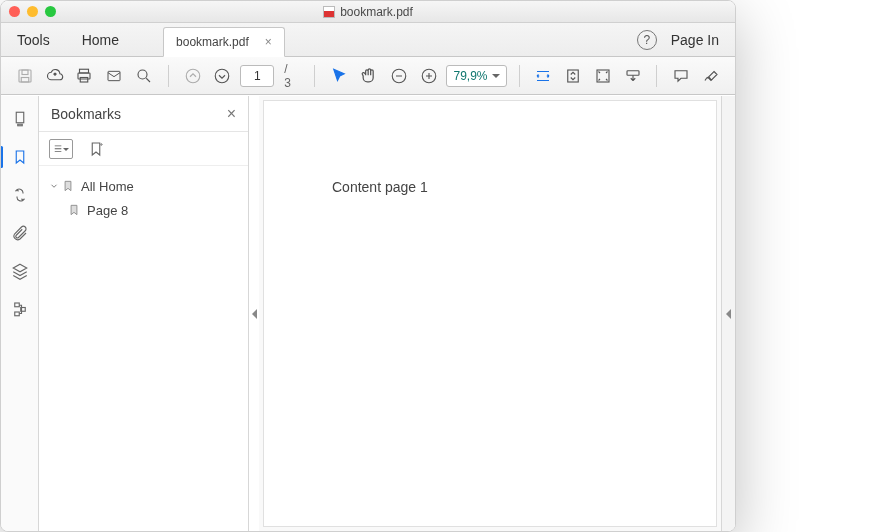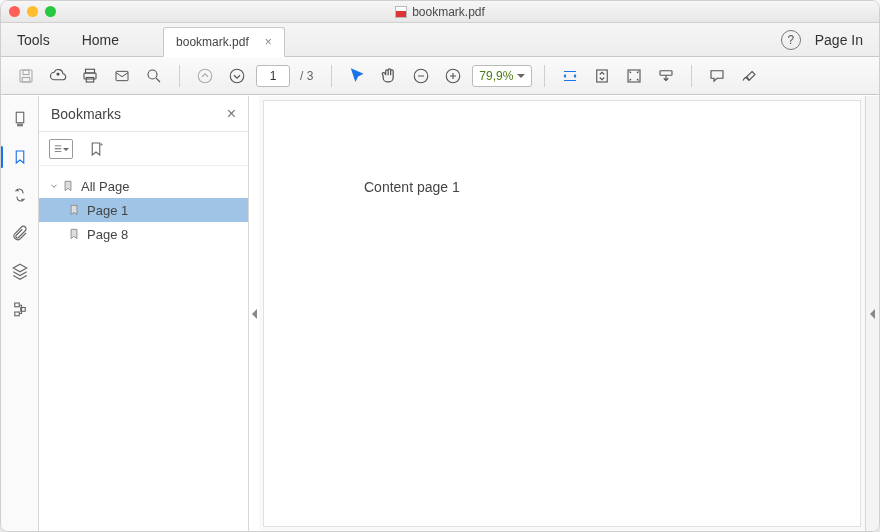--- a/index.html
+++ b/index.html
@@ -1,17 +1,17 @@
 <!DOCTYPE html>
 <html><head>
 <meta charset="utf-8">
 <style>
   * { box-sizing: border-box; margin: 0; padding: 0; font-family: -apple-system, "Helvetica Neue", Arial, sans-serif; }
   body { background: #fff; }
-  .window { width: 880px; height: 532px; border-radius: 8px; box-shadow: 0 18px 60px rgba(0,0,0,0.25); background: #fff; overflow: hidden; position: relative; border:1px solid #cfcfcf; }
+  .window { width: 736px; height: 532px; border-radius: 8px; box-shadow: 0 18px 60px rgba(0,0,0,0.25); background: #fff; overflow: hidden; position: relative; border:1px solid #cfcfcf; }
   
   .titlebar { height: 22px; background: linear-gradient(#f6f6f6,#e7e7e7); border-bottom:1px solid #d0d0d0; display:flex; align-items:center; padding:0 8px; position:relative; }
   .traffic { display:flex; gap:7px; }
   .traffic .dot { width:11px; height:11px; border-radius:50%; }
   .red{background:#ff5f57;} .yellow{background:#febc2e;} .green{background:#28c840;}
   .title-center { position:absolute; left:0; right:0; text-align:center; font-size:12px; color:#4a4a4a; display:flex; justify-content:center; align-items:center; gap:5px; pointer-events:none;}
   .title-center .pdf-badge{width:12px;height:12px;background:#fff;border:1px solid #bbb;position:relative;}
   .title-center .pdf-badge::after{content:"";position:absolute;bottom:0;left:0;right:0;height:6px;background:#d33;}
   
   .toprow { height:34px; background:linear-gradient(#f5f5f5,#ededed); border-bottom:1px solid #c7c7c7; display:flex; align-items:stretch; }
@@ -23,21 +23,21 @@
   .right-actions .help{ width:20px;height:20px;border:1.5px solid #777;border-radius:50%;display:flex;align-items:center;justify-content:center;font-size:12px;color:#555;cursor:pointer;}
   .signin{font-size:14px;color:#333;cursor:pointer;}
   
   .toolbar { height:38px; background:linear-gradient(#fafafa,#f0f0f0); border-bottom:1px solid #c7c7c7; display:flex; align-items:center; padding:0 12px; gap:6px;}
   .tb-icon{ width:26px;height:26px; display:flex;align-items:center;justify-content:center;cursor:pointer; color:#555;}
   .tb-icon svg{stroke:#555;stroke-width:1.5;fill:none;}
   .tb-icon.disabled{opacity:.45;cursor:default;}
   .tb-sep{width:1px;height:22px;background:#cfcfcf;margin:0 6px;}
   .page-input{width:34px;height:22px;border:1px solid #bbb;border-radius:3px;text-align:center;font-size:12px;background:#fff;color:#333;}
   .page-total{font-size:12px;color:#666;margin:0 6px 0 4px;}
-  .zoom-select{height:22px;border:1px solid #bbb;border-radius:3px;background:#fff;font-size:12px;padding:0 18px 0 6px;color:#4d7c0f;position:relative;display:flex;align-items:center;cursor:pointer;}
+  .zoom-select{height:22px;border:1px solid #bbb;border-radius:3px;background:#fff;font-size:12px;padding:0 18px 0 6px;color:#0f766e;position:relative;display:flex;align-items:center;cursor:pointer;}
   .zoom-select::after{content:"";position:absolute;right:6px;top:50%;margin-top:-2px;border-left:4px solid transparent;border-right:4px solid transparent;border-top:4px solid #666;}
   .blue svg{stroke:#1a73e8;}
   
   .main { position:absolute; top:95px; bottom:0; left:0; right:0; display:flex;justify-content:space-between; }
   .iconrail { width:38px; background:#fafafa; border-right:1px solid #d7d7d7; display:flex; flex-direction:column; align-items:center; padding-top:10px; gap:12px;}
   .rail-btn{ width:28px;height:26px;display:flex;align-items:center;justify-content:center;cursor:pointer;color:#666;}
   .rail-btn svg{stroke:#666;stroke-width:1.5;fill:none;}
   .rail-btn.active svg{stroke:#1a73e8;}
   .rail-btn.active{position:relative;}
   .rail-btn.active::before{content:"";position:absolute;left:-6px;top:2px;bottom:2px;width:3px;background:#1a73e8;border-radius:2px;}
@@ -57,21 +57,21 @@
   .tree-child{padding-left:28px;}
   .tree-row.selected{background:#9fc4e6;}
   
   .docwrap{flex:1;position:relative;background:#f9f9f9;display:flex;}
   .collapse-handle{width:10px;display:flex;align-items:center;justify-content:center;cursor:pointer;}
   .collapse-handle .tri{width:0;height:0;border-top:5px solid transparent;border-bottom:5px solid transparent;}
   .collapse-handle.left .tri{border-right:5px solid #888;}
   .collapse-handle.right{position:absolute;right:0;top:0;bottom:0;width:14px;border-left:1px solid #d7d7d7;background:#f4f4f4;display:flex;align-items:center;justify-content:center;}
   .collapse-handle.right .tri{border-right:5px solid #888;}
   .page-surface{flex:1;background:#fff;margin:4px 18px 4px 4px;border:1px solid #e0e0e0;padding:78px 0 0 68px;}
-  .page-surface .content{font-size:14px;color:#444;margin-left:32px;}
+  .page-surface .content{font-size:14px;color:#444;}
   
   svg{display:block;}
 </style>
 </head>
 <body>
 
 <div class="window">
 
   <div class="titlebar">
     <div class="traffic">
@@ -273,31 +273,23 @@
           <span class="caret">
             <svg width="10" height="10" viewBox="0 0 24 24" stroke="#666" stroke-width="2" fill="none">
                 <path d="M6 9l6 6 6-6"></path>
               </svg>
           </span>
           <span class="bkicon">
             <svg width="14" height="14" viewBox="0 0 24 24" stroke="#888" stroke-width="1.5" fill="#ddd">
                 <path d="M7 4h10v16l-5-4-5 4z"></path>
               </svg>
           </span>
-          <span>All Page</span>
+          <span>All Home</span>
         </div>
         <div id="bookmark-children">
-            <div class="tree-row tree-child selected">
-              <span class="bkicon">
-                <svg width="14" height="14" viewBox="0 0 24 24" stroke="#888" stroke-width="1.5" fill="#ddd">
-                  <path d="M7 4h10v16l-5-4-5 4z"></path>
-                </svg>
-              </span>
-              <span>Page 1</span>
-            </div>
             <div class="tree-row tree-child">
               <span class="bkicon">
                 <svg width="14" height="14" viewBox="0 0 24 24" stroke="#888" stroke-width="1.5" fill="#ddd">
                   <path d="M7 4h10v16l-5-4-5 4z"></path>
                 </svg>
               </span>
               <span>Page 8</span>
             </div>
           </div>
       </div>

